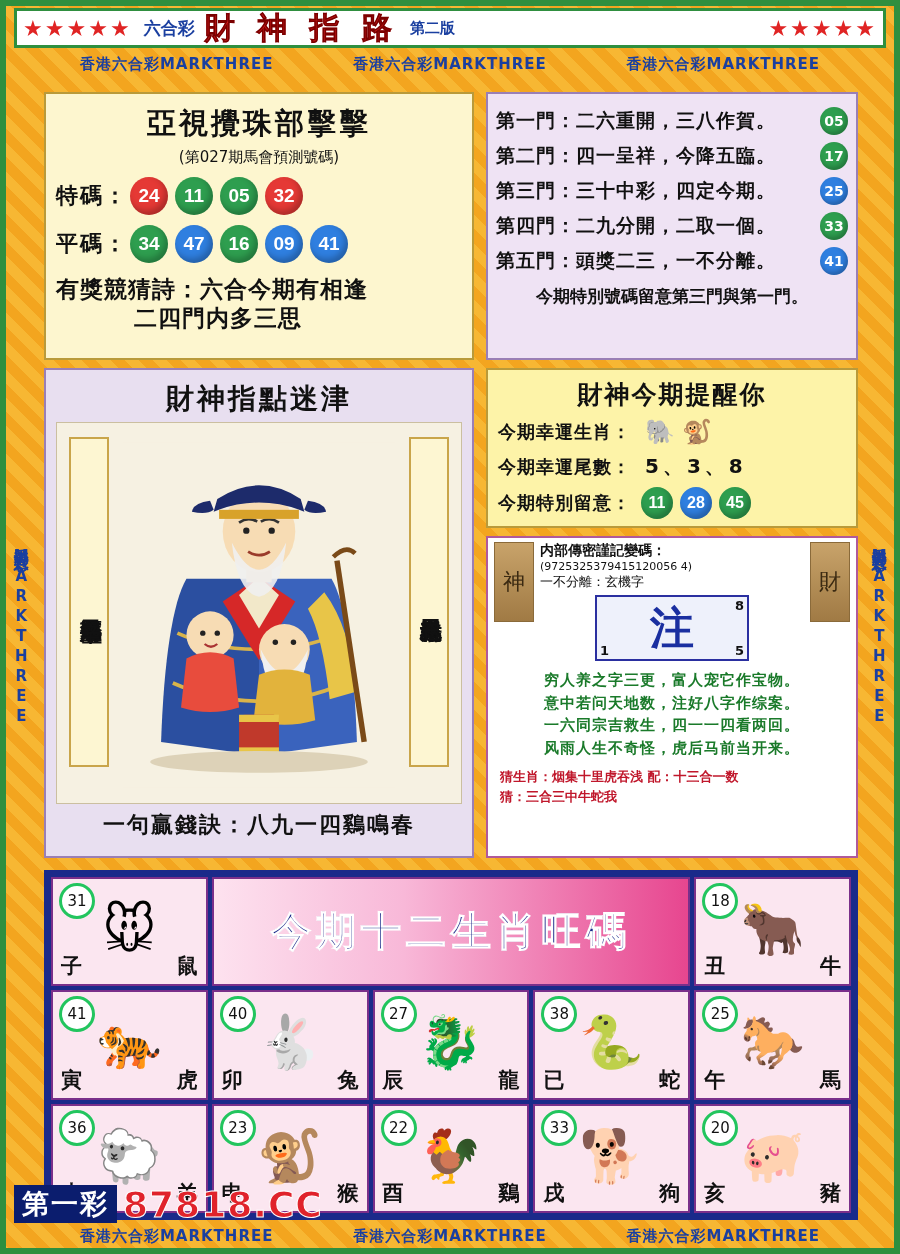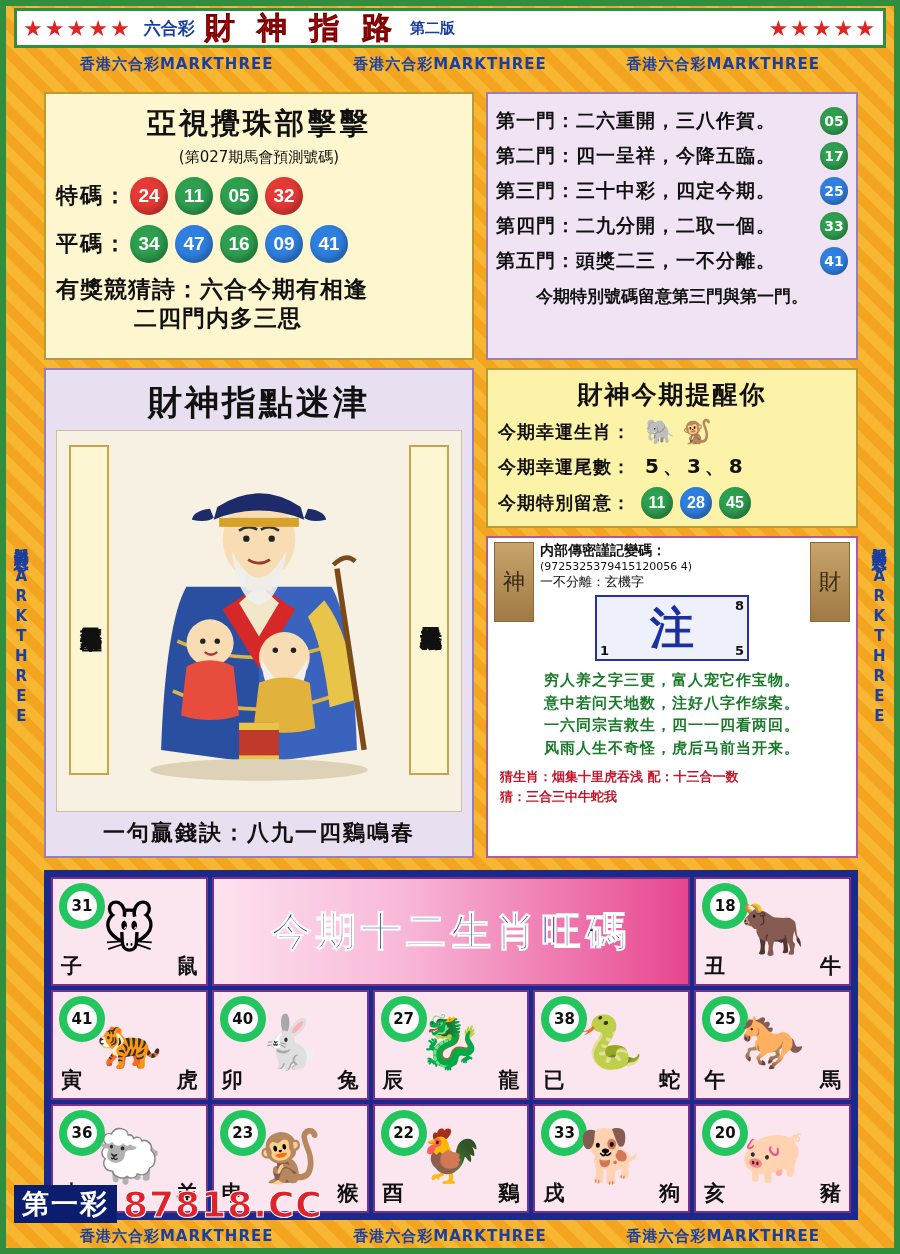--- a/index.html
+++ b/index.html
@@ -136,21 +136,21 @@
   }
   .gateNote{margin-top:10px;font-size:17px;color:#111;text-align:center;font-weight:bold;}
 
   
   .panelC{
     position:absolute;left:4px;top:288px;width:430px;height:490px;
     background:#e8dff0;border:2px solid #9a7fb5;box-sizing:border-box;
     padding:4px;
   }
   .panelC h2{
-    margin:6px 0 2px;text-align:center;font-size:34px;color:#111;font-weight:bold;letter-spacing:3px;
+    margin:6px 0 2px;text-align:center;font-size:28px;color:#111;font-weight:bold;letter-spacing:3px;
   }
   .picArea{
     position:relative;height:380px;margin:4px 6px 0;
     background:#f6f1e2;
     border:1px solid #cbbfa0;
     overflow:hidden;
   }
   .vcol{
     position:absolute;top:14px;
     width:40px;
@@ -226,23 +226,23 @@
   }
   .zcell{
     background:#fbe6f0;border:2px solid #7a2f8a;position:relative;
     display:flex;align-items:flex-end;justify-content:space-between;
     padding:4px 8px;box-sizing:border-box;
     overflow:hidden;
   }
   .zcell .num{
     position:absolute;left:6px;top:4px;
     width:30px;height:30px;border-radius:50%;
-    background:#fff;border:8px solid #22c55e;
-    display:flex;align-items:center;justify-content:center;
-    font-size:15px;font-weight:bold;color:#111;
+    background:#fff;border:3px solid #22c55e;
+    display:flex;align-items:center;justify-content:center;
+    font-size:15px;font-weight:normal;color:#111;
   }
   .zcell .cn-l{font-size:21px;font-weight:bold;color:#111;}
   .zcell .cn-r{font-size:21px;font-weight:bold;color:#111;}
   .zcell .animal{
     position:absolute;left:0;right:0;top:18px;bottom:22px;
     display:flex;align-items:center;justify-content:center;
     font-size:52px;
   }
   .banner-cell{
     grid-column:2 / span 3;

